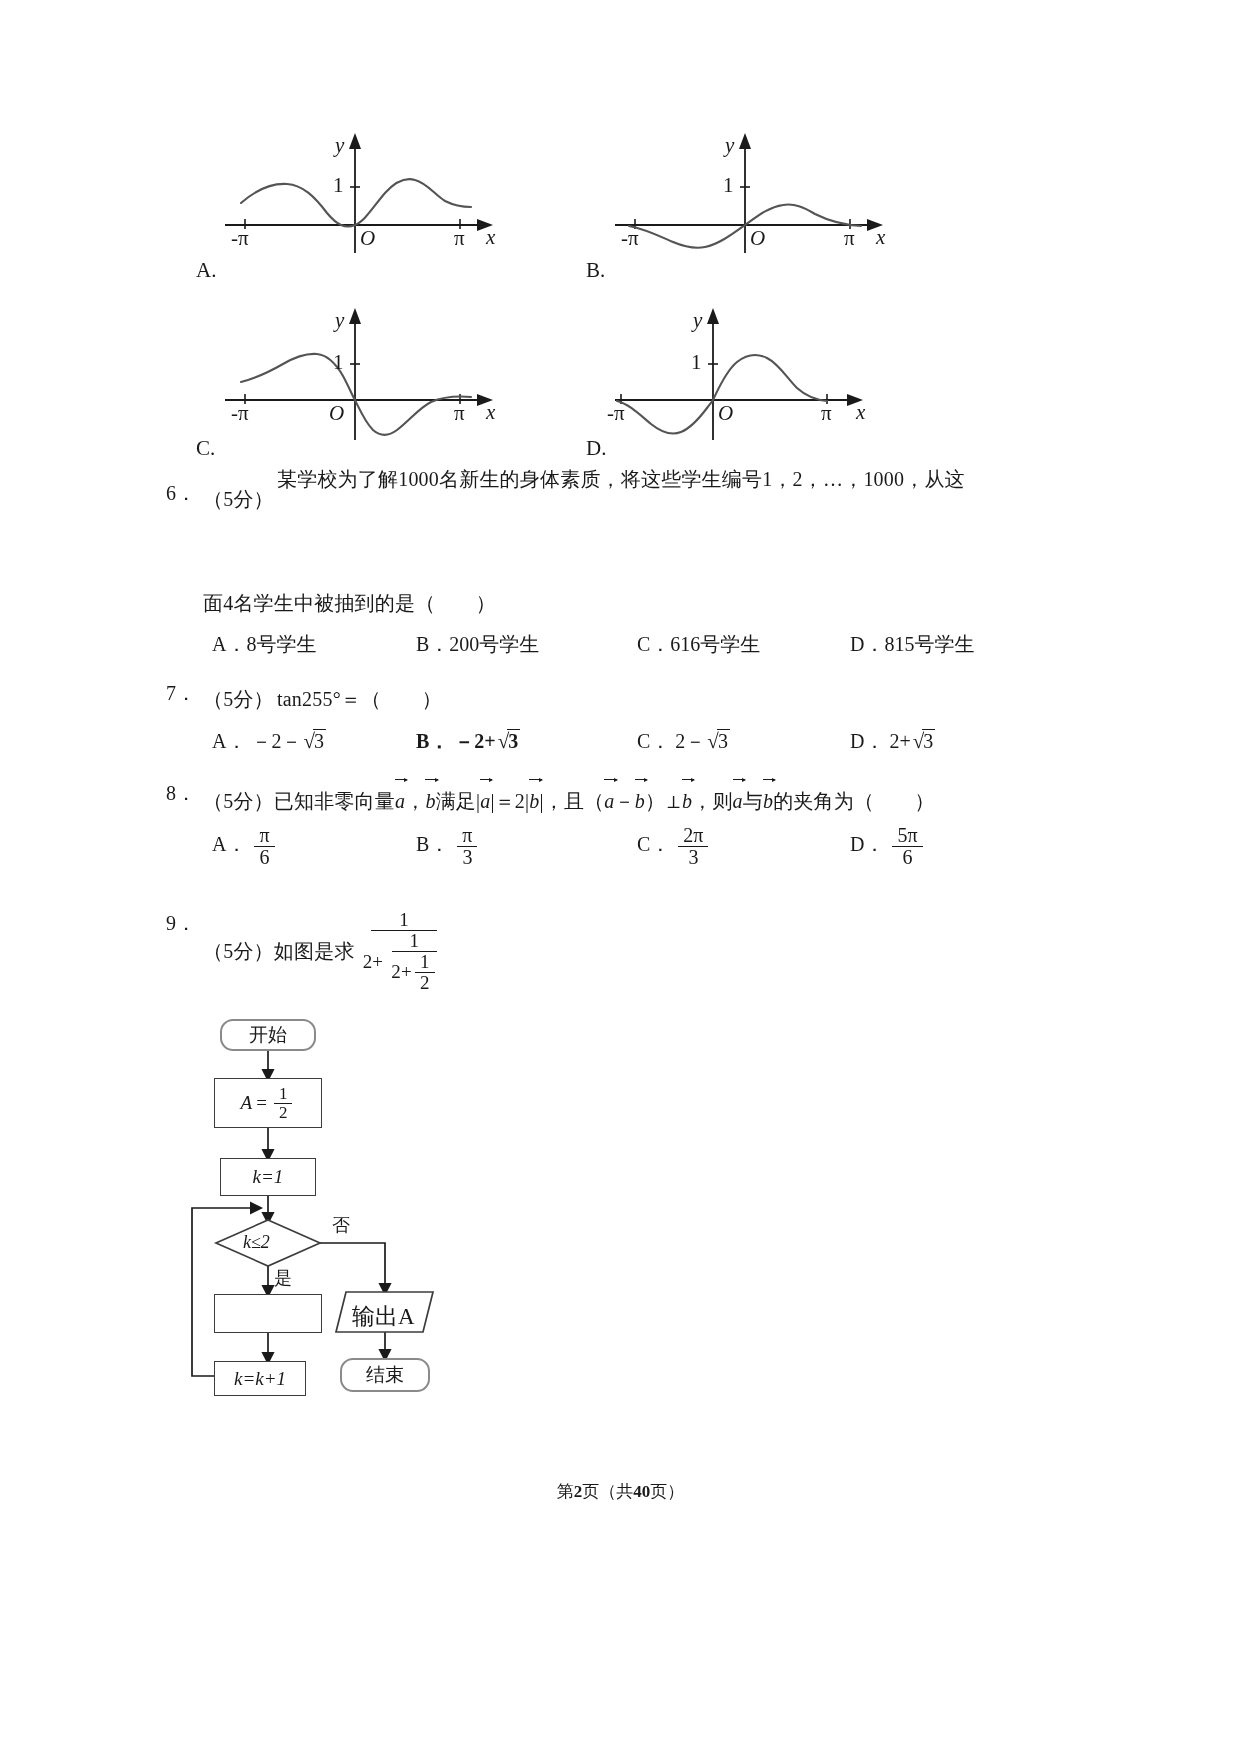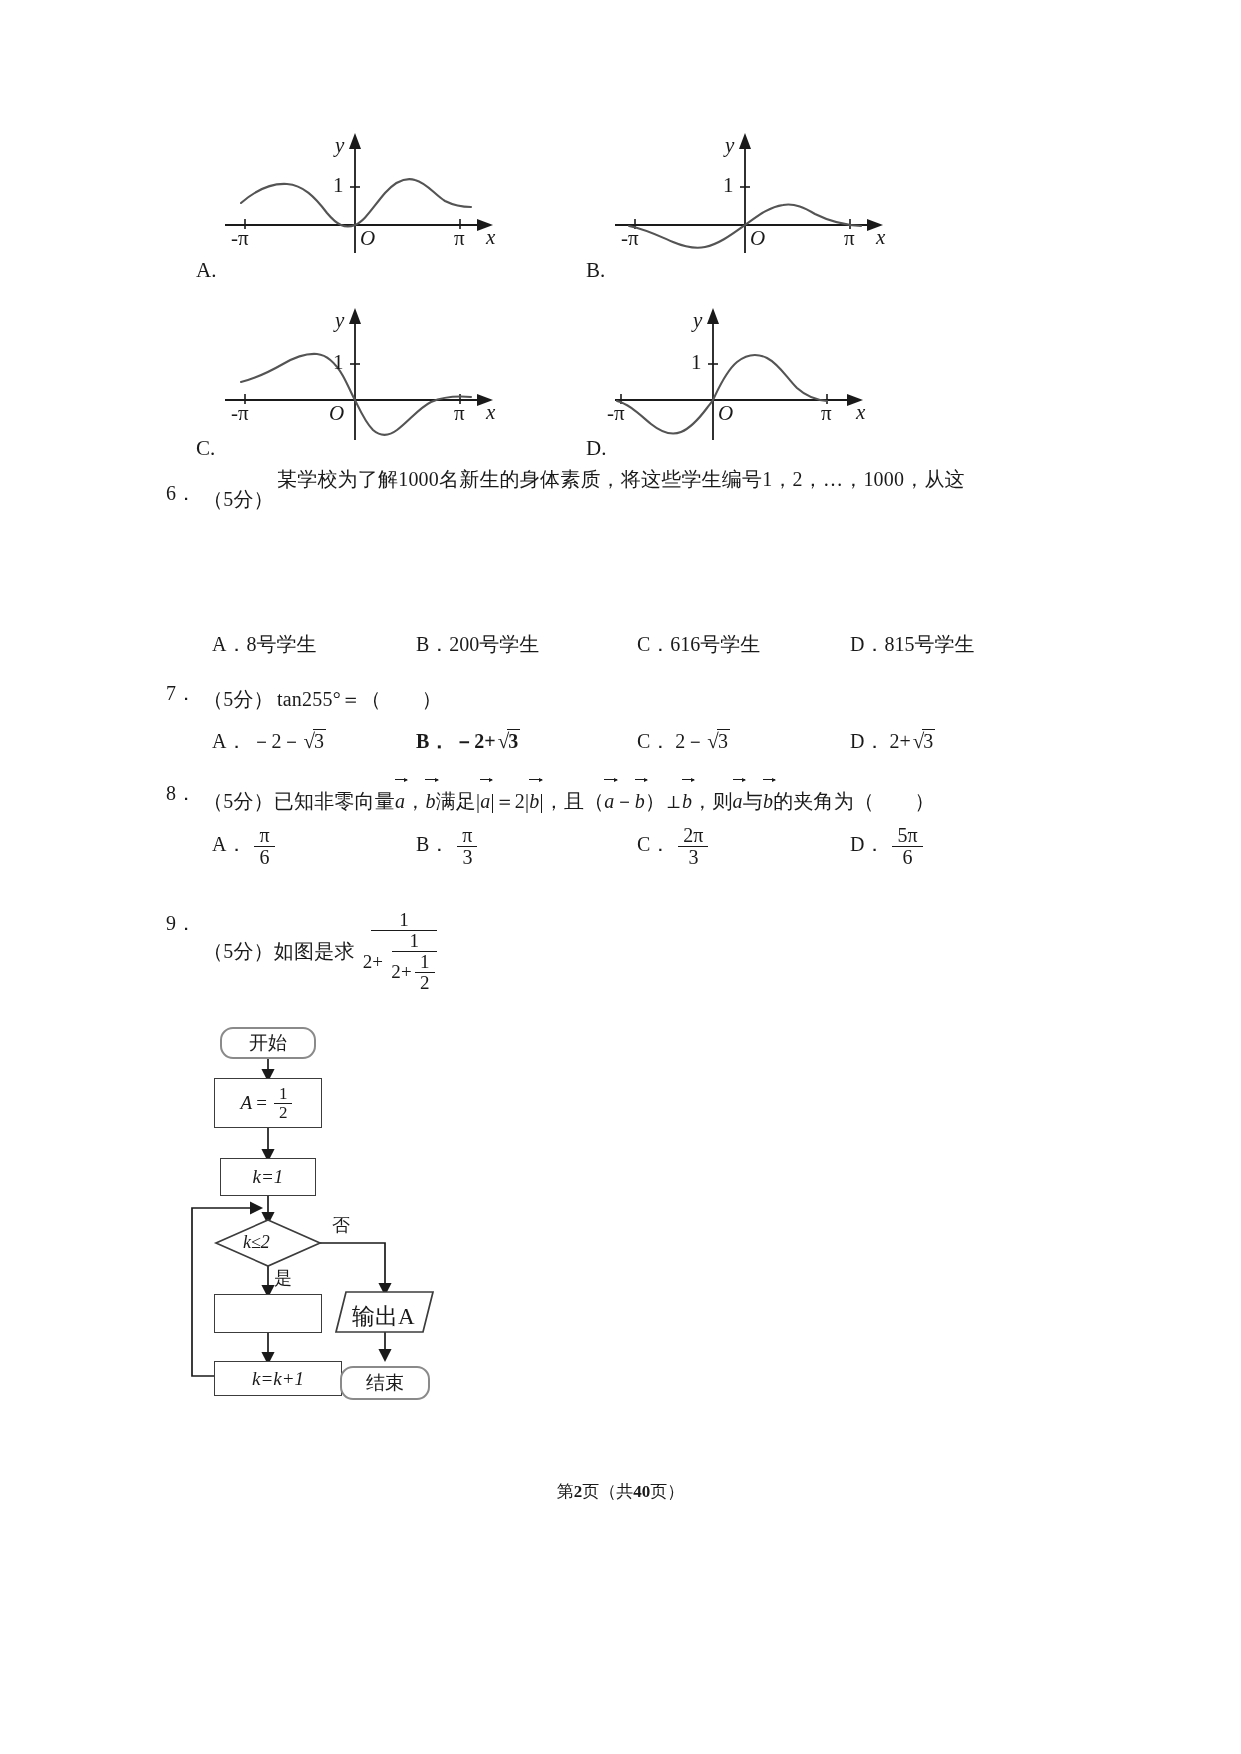--- a/index.html
+++ b/index.html
@@ -38,21 +38,21 @@
   .itx{font-style:italic;}
   .rad{display:inline-block;position:relative;padding-left:2px;}
   .radsym{font-size:21px;}
   .radbody{border-top:1.3px solid #1a1a1a;padding:0 2px 0 1px;margin-left:-2px;}
 
   
   .flow{position:absolute;left:180px;top:1005px;width:420px;height:380px;}
   .fl-node{position:absolute;border:1.6px solid #3c3c3c;background:#fff;
       display:flex;align-items:center;justify-content:center;
       font-size:19px;box-sizing:border-box;}
-  .fl-term{border-radius:13px;border:2.2px solid #8a8a8a;margin-top:8px;}
+  .fl-term{border-radius:13px;border:2.2px solid #8a8a8a;}
   .fl-blank{}
   svg.flowlines{position:absolute;left:0;top:0;overflow:visible;}
 
   .footer{position:absolute;left:0;right:0;top:1480px;text-align:center;
       font-size:17px;}
   .footer b{font-weight:bold;}
 </style>
 </head>
 <body>
 
@@ -148,20 +148,21 @@
     <span class="lbl itx" style="left:123px;top:101px;">O</span>
     <span class="lbl" style="left:96px;top:50px;">1</span>
     <span class="lbl" style="left:12px;top:101px;">-π</span>
     <span class="lbl" style="left:226px;top:101px;">π</span>
   </div>
   <span class="figlabel" style="left:586px;top:436px;">D.</span>
 
   <span class="qnum" style="left:166px;top:480px;">6．</span>
   <span class="q" style="left:203px;top:480px;">（5分）</span>
   <span class="q" style="left:277px;top:460px;">某学校为了解1000名新生的身体素质，将这些学生编号1，2，…，1000，从这</span>
+  <span class="q" style="left:203px;top:584px;">面4名学生中被抽到的是（　　）</span>
 
   <span class="opt" style="left:212px;top:631px;">
     <span>A．</span><span>8号学生</span>
   </span>
   <span class="opt" style="left:416px;top:631px;">
     <span>B．</span><span>200号学生</span>
   </span>
   <span class="opt" style="left:637px;top:631px;">
     <span>C．</span><span>616号学生</span>
   </span>
@@ -303,21 +304,21 @@
     </div>
 
     <span class="itx" style="position:absolute;left:63px;top:227px;font-size:18px;">k≤2</span>
     <span style="position:absolute;left:152px;top:208px;font-size:18px;">否</span>
     <span style="position:absolute;left:94px;top:261px;font-size:18px;">是</span>
 
     <div class="fl-node fl-blank" style="left:34px;top:289px;width:108px;height:39px;">
       <span></span>
     </div>
 
-    <div class="fl-node" style="left:34px;top:356px;width:128px;height:35px;">
+    <div class="fl-node" style="left:34px;top:356px;width:92px;height:35px;">
       <span class="itx">k=k+1</span>
     </div>
 
     <span style="position:absolute;left:172px;top:296px;font-size:23px;">
       <span>输出A</span>
     </span>
 
     <div class="fl-node fl-term" style="left:160px;top:353px;width:90px;height:34px;">
       <span>结束</span>
     </div>

